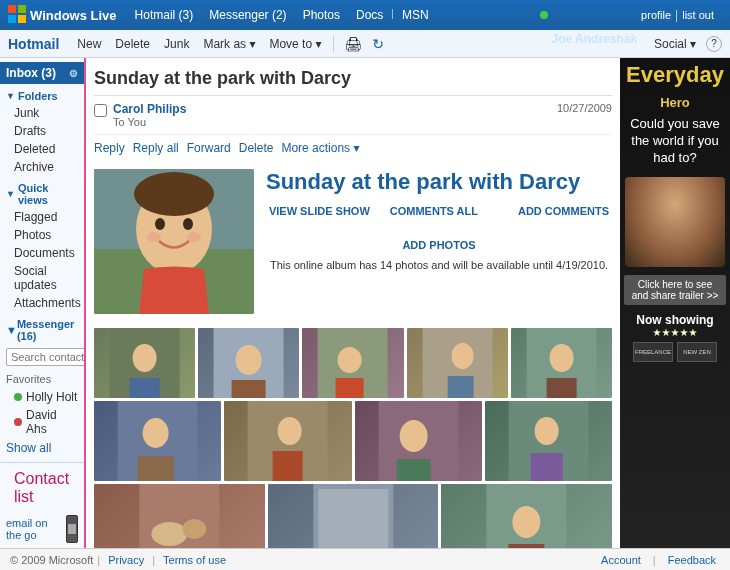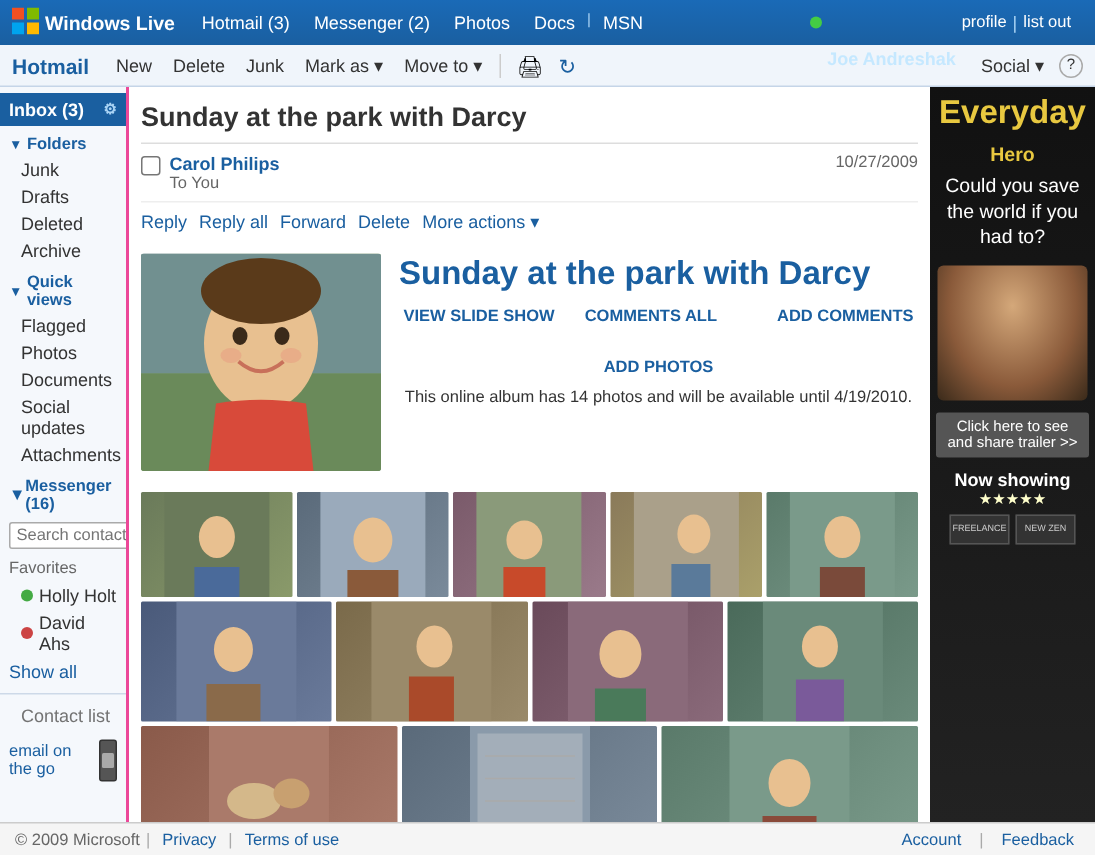--- a/index.html
+++ b/index.html
@@ -83,21 +83,21 @@
       font-size: 11px; color: #666; padding: 3px 6px;
     }
     .messenger-contact {
       padding: 2px 6px 2px 14px; font-size: 12px; color: #333;
       cursor: pointer; display: flex; align-items: center; gap: 4px;
     }
     .dot-green { width: 8px; height: 8px; border-radius: 50%; background: #4a4; flex-shrink: 0; }
     .dot-red { width: 8px; height: 8px; border-radius: 50%; background: #c44; flex-shrink: 0; }
     .show-all { padding: 3px 6px; font-size: 12px; color: #1a5fa0; cursor: pointer; }
     .sidebar-divider { border-top: 1px solid #cdd9e8; margin: 4px 0; }
-    .sidebar-link { padding: 3px 6px 3px 14px; font-size: 12px; color: #737373; cursor: pointer; }
+    .sidebar-link { padding: 3px 6px 3px 14px; font-size: 16px; color: #be185d; cursor: pointer; }
     .email-on-go {
       padding: 6px; display: flex; align-items: center; gap: 6px; font-size: 11px; color: #1a5fa0; cursor: pointer;
     }
     .phone-icon {
       width: 16px; height: 28px; background: #555; border-radius: 2px;
       border: 1px solid #333; display: flex; align-items: center; justify-content: center;
     }
 
     
     #email-area {

